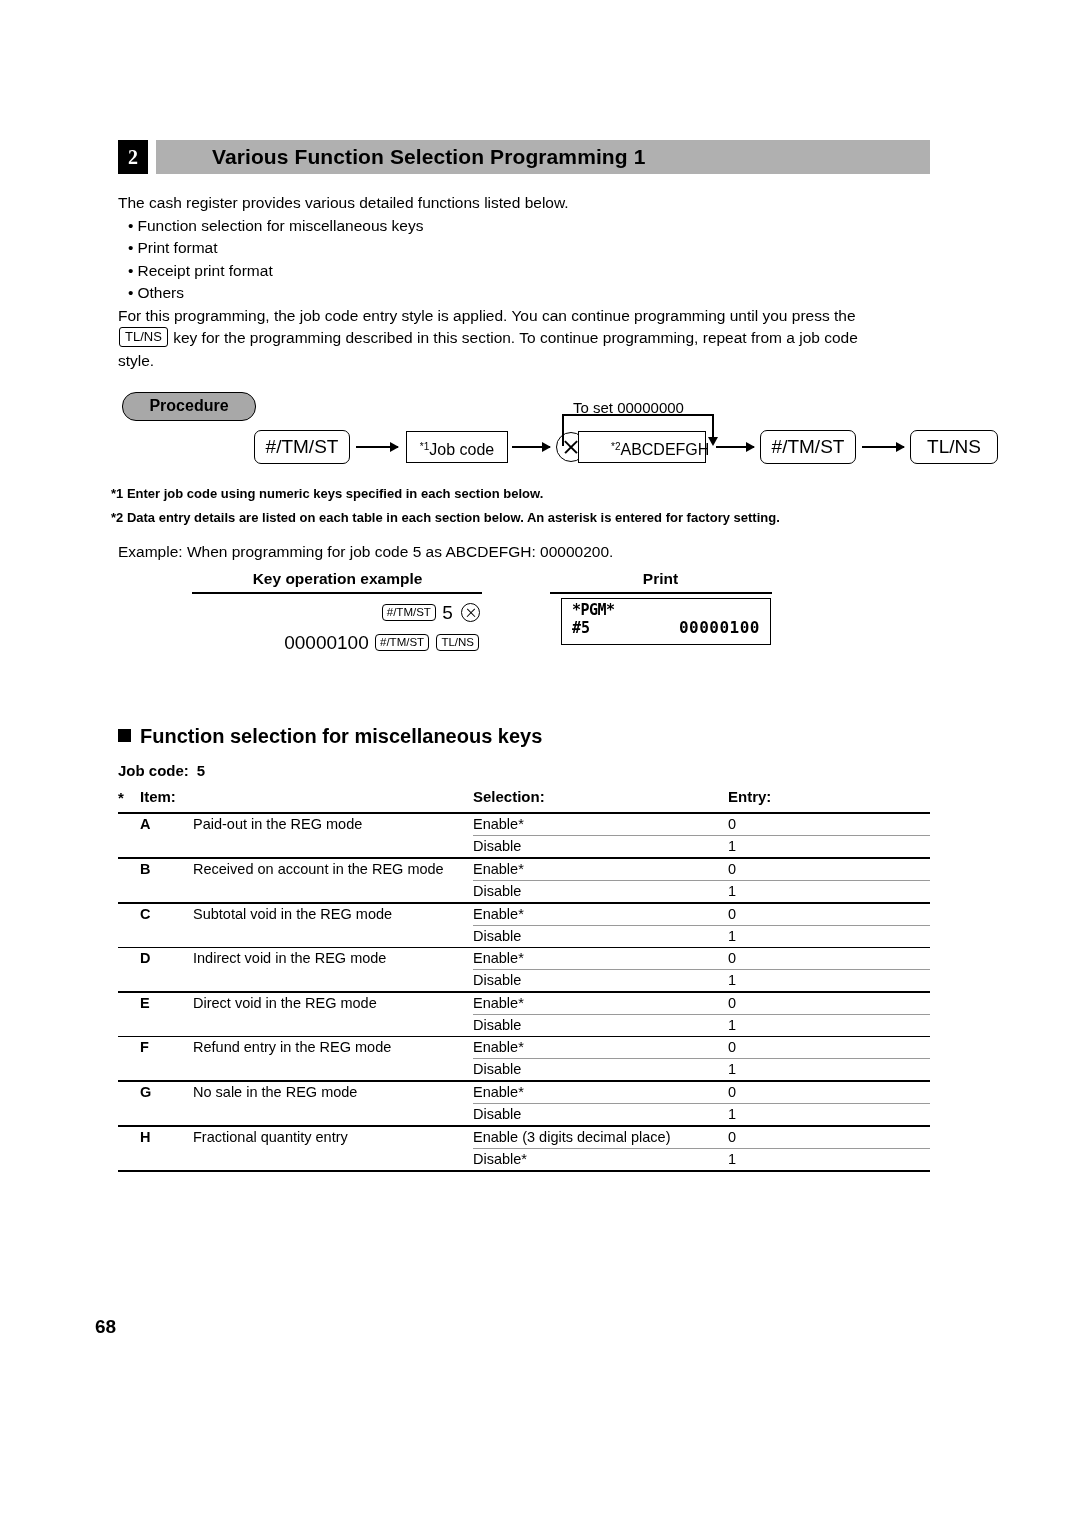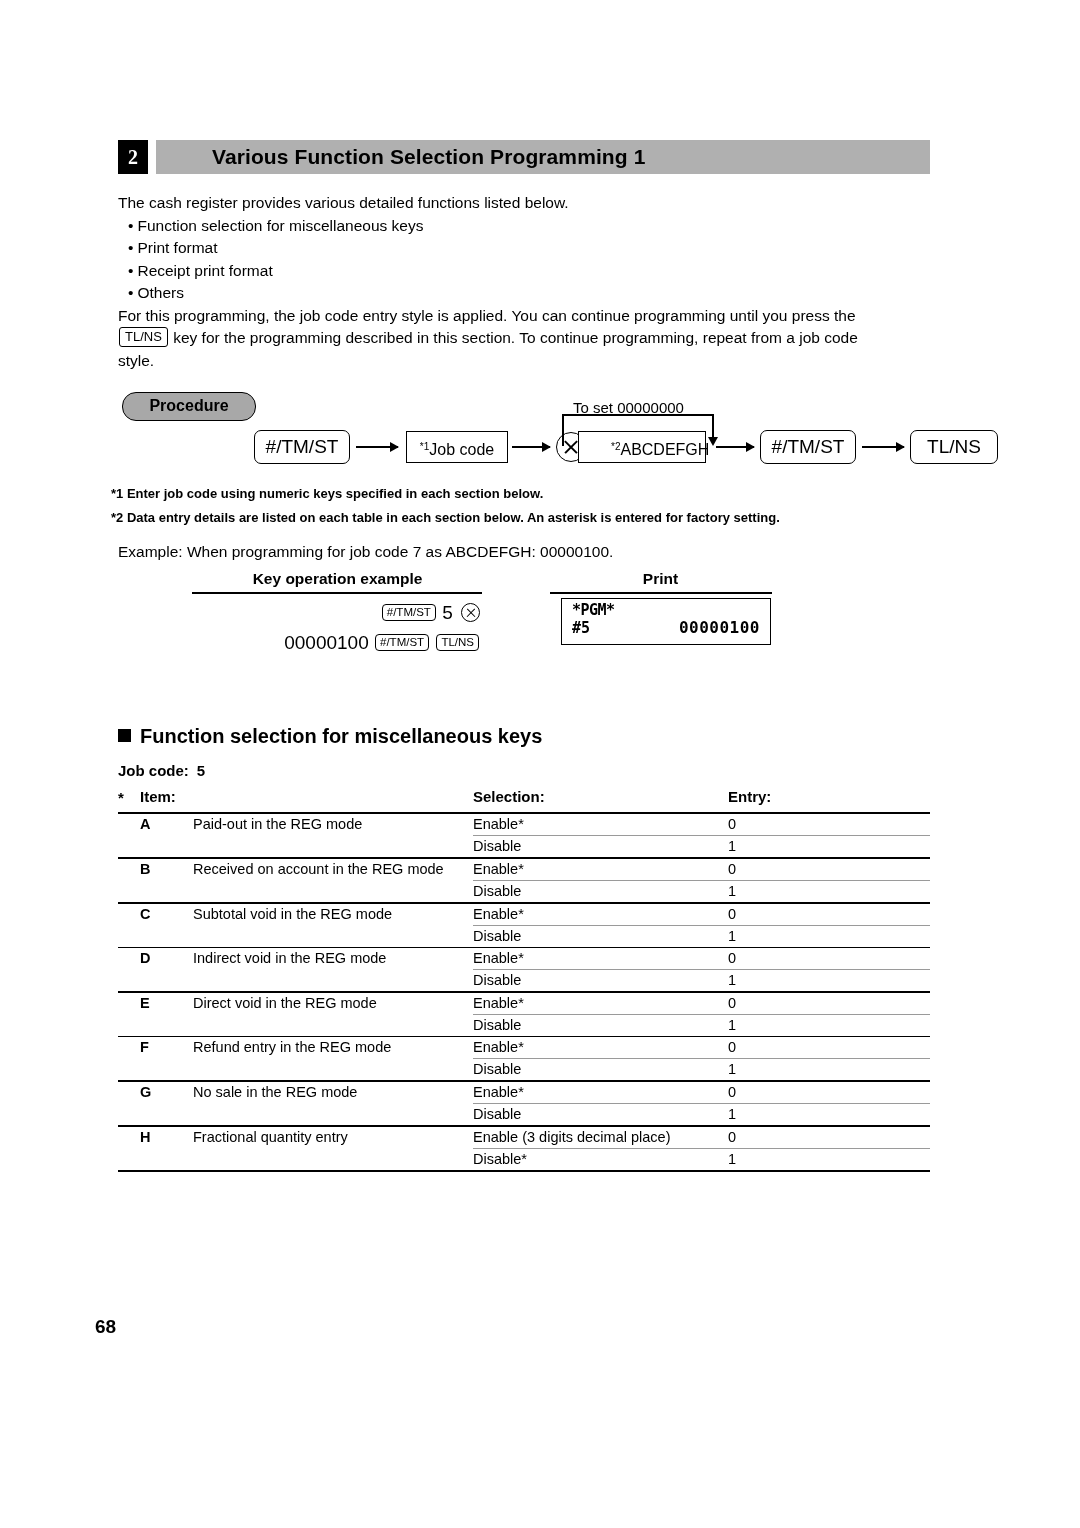--- a/index.html
+++ b/index.html
@@ -469,21 +469,21 @@
     <div class="key-round" style="left:792px; top:38px; width:88px; height:34px; line-height:32px;">
       <span>TL/NS</span>
     </div>
   </div>
 
   <div class="footnotes">
     <div>*1  Enter job code using numeric keys specified in each section below.</div>
     <div>*2  Data entry details are listed on each table in each section below.  An asterisk is entered for factory setting.</div>
   </div>
 
-  <div class="example-line">Example:  When programming for job code 7 as ABCDEFGH: 00000100.</div>
+  <div class="example-line">Example:  When programming for job code 5 as ABCDEFGH: 00000200.</div>
 
   <div class="ko-head left">Key operation example</div>
   <div class="head-rule left"></div>
   <div class="ko-head right">Print</div>
   <div class="head-rule right"></div>
 
   <div class="keyops">
     <div>
       <span class="kbox">#/TM/ST</span>
       <span>5</span>

